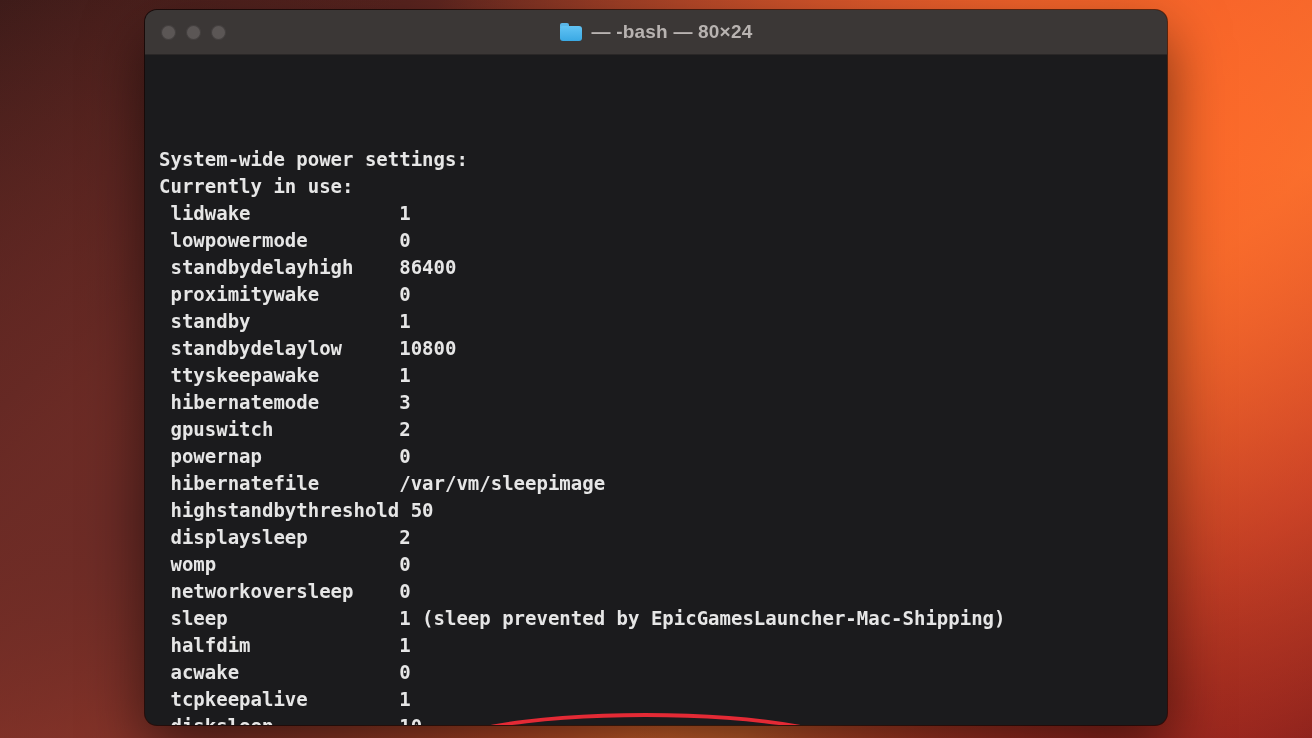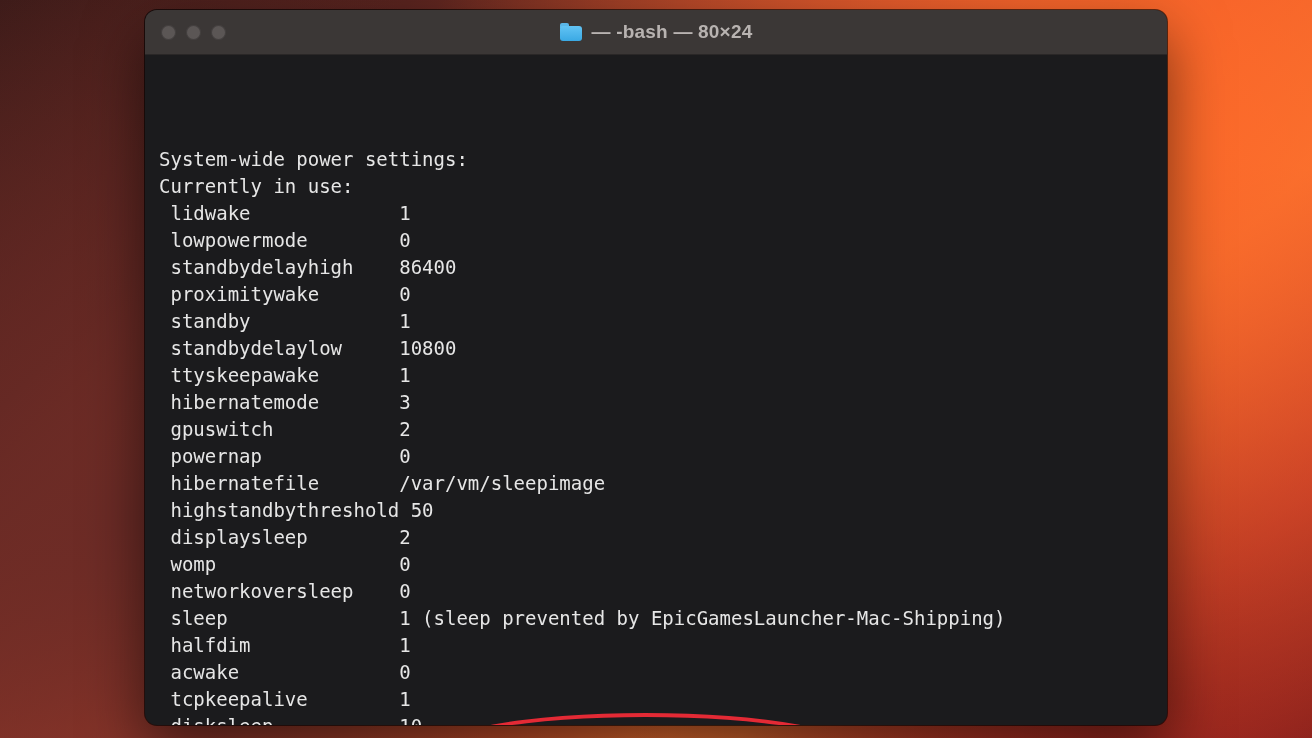--- a/index.html
+++ b/index.html
@@ -104,21 +104,21 @@
     flex: 1 1 auto;
     padding: 10px 14px 14px 14px;
     color: #e6e6e6;
     font-family: "SF Mono", ui-monospace, Menlo, Consolas, monospace;
     font-size: 19px;
     line-height: 27px;
     white-space: pre;
     position: relative;
   }
 
-  .term-row { white-space: pre; }
+  .term-row { white-space: pre; font-weight: bold; }
 
   
   .annotation-ellipse {
     position: absolute;
     border: 4px solid #e42a35;
     border-radius: 50%;
     pointer-events: none;
     box-sizing: border-box;
   }
 </style>

